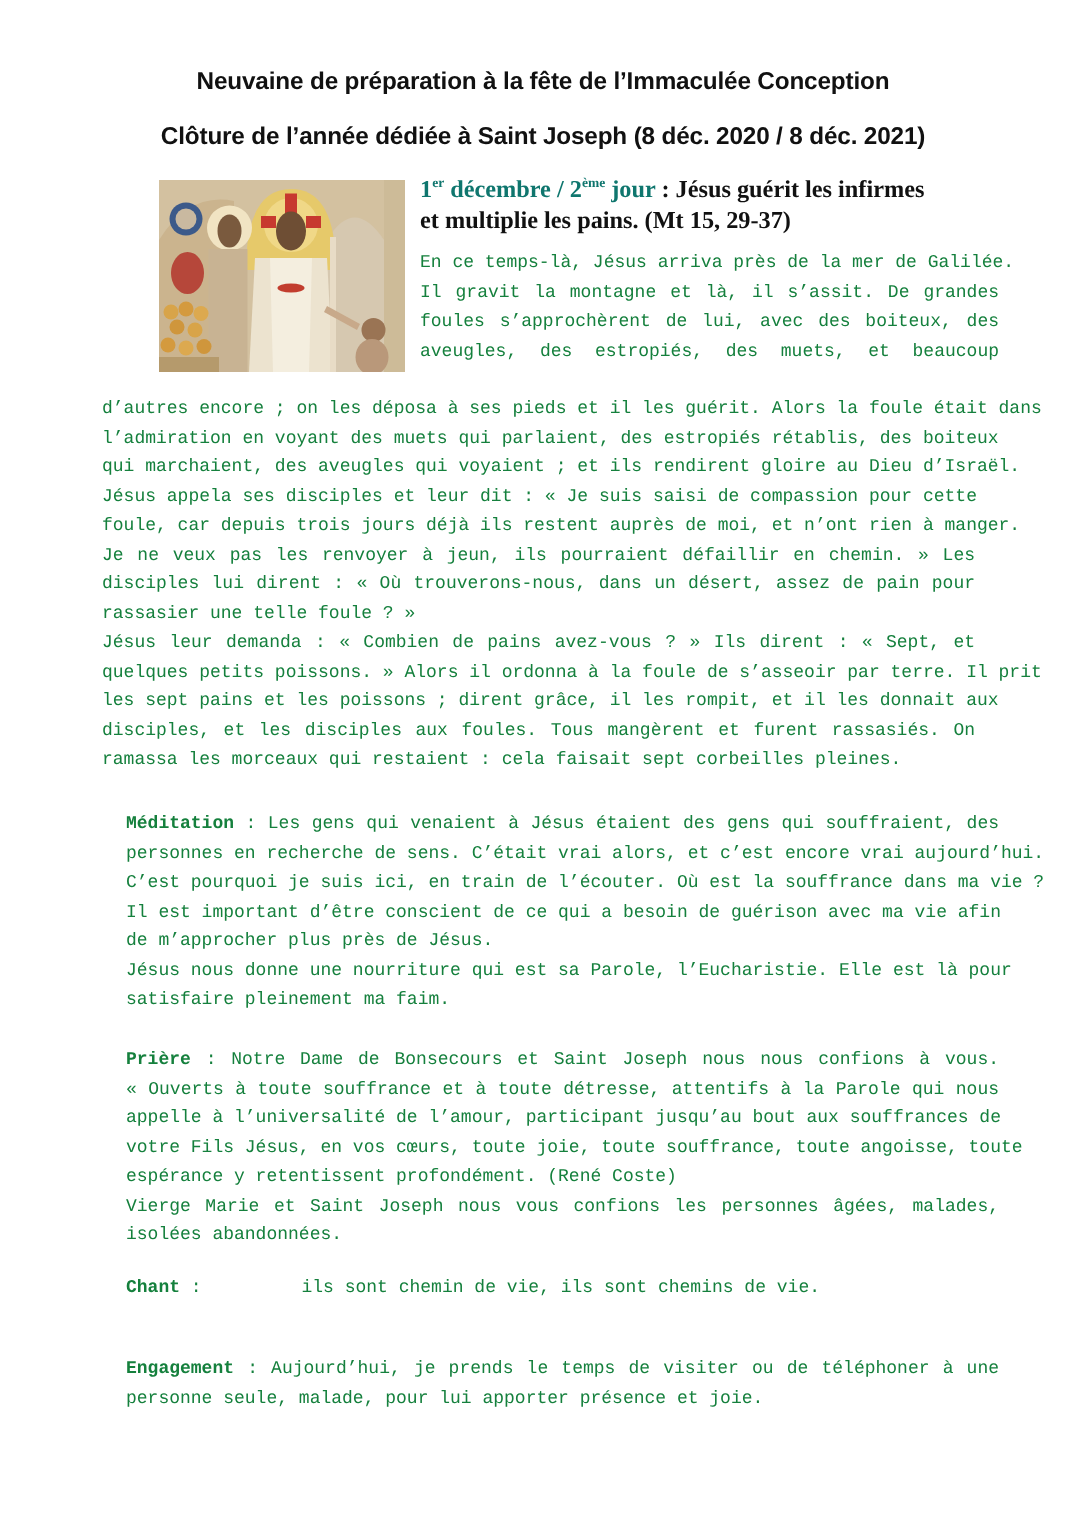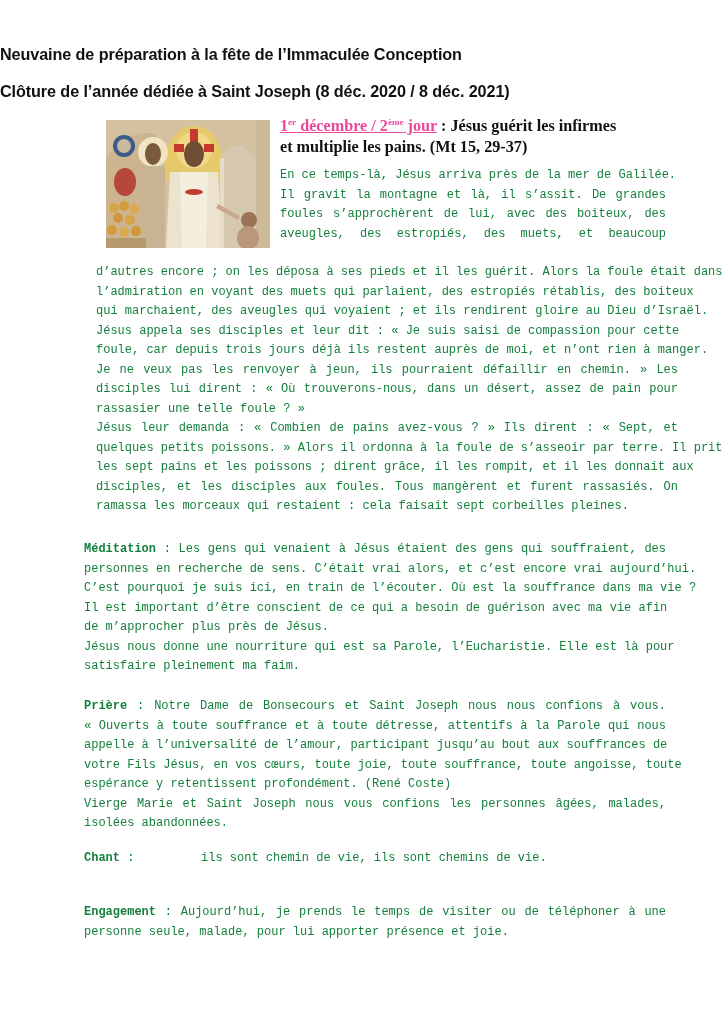--- a/index.html
+++ b/index.html
@@ -1,43 +1,43 @@
 <!DOCTYPE html>
 <html><head>
   <meta charset="utf-8">
   <style>
     html, body { margin: 0; padding: 0; background: #ffffff; }
     body { width: 724px; height: 1024px; position: relative; overflow: hidden; color: #111; }
     .page { position: absolute; left: 0; top: 0; width: 724px; height: 1024px; background: #fff; }
     .title-line {
-      position: absolute; left: 0; width: 724px; text-align: left;
+      position: absolute; left: 0; width: 724px; text-align: center;
       font-family: "Liberation Sans", sans-serif; font-weight: bold; font-size: 16.2px; color: #111;
       letter-spacing: -0.1px;
     }
     #t1 { top: 45px; }
     #t2 { top: 82px; }
     .illus {
       position: absolute; left: 106px; top: 120px; width: 164px; height: 128px; overflow: hidden;
       background: linear-gradient(180deg, #d8c6a6 0%, #cdb994 60%, #c7b08a 100%);
     }
     .heading {
       position: absolute; left: 280px; top: 116px; width: 380px;
       font-family: "Liberation Serif", serif; font-weight: bold; font-size: 16.2px; line-height: 21px;
       color: #111;
     }
-    .heading .date { color: #ec4899; text-decoration: underline; }
+    .heading .date { color: #0f766e; }
     .heading sup { font-size: 9px; line-height: 0; }
     .body-text {
       position: absolute; font-family: Liberation Mono, monospace; font-size: 12px; line-height: 19.5px;
       text-align: justify; color: #15803d;
     }
     .line { display: block; white-space: nowrap; text-align-last: justify; text-align: justify; }
     .line.last { text-align-last: left; }
     #intro { left: 280px; top: 166px; width: 386px; }
-    #gospel { left: 96px; top: 263px; width: 582px; }
+    #gospel { left: 68px; top: 263px; width: 582px; }
     #meditation { left: 84px; top: 540px; width: 582px; }
     #priere { left: 84px; top: 697px; width: 582px; }
     #chant { left: 84px; top: 849px; width: 582px; }
     #engagement { left: 84px; top: 903px; width: 582px; }
     b.lbl { font-weight: bold; }
     .chant-row { display: flex; gap: 29px; }
     .chant-label { width: 88px; flex: none; }
     .chant-lines { flex: 1; }
   </style>
 </head>

